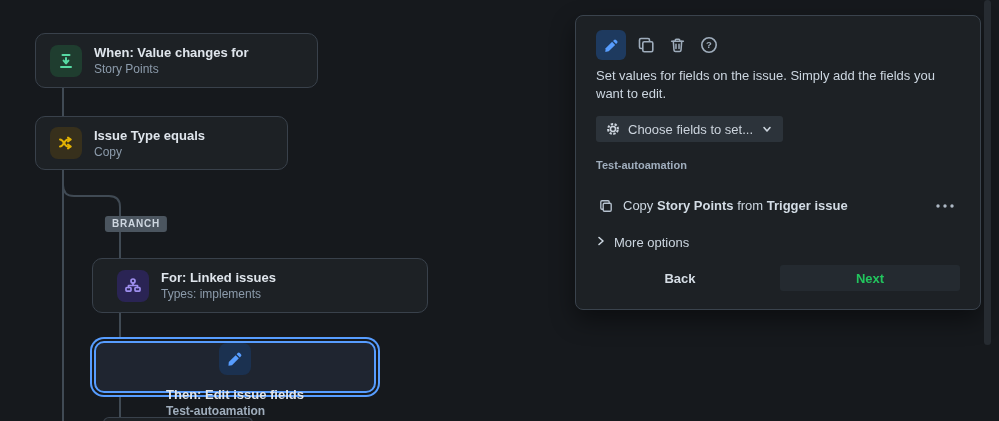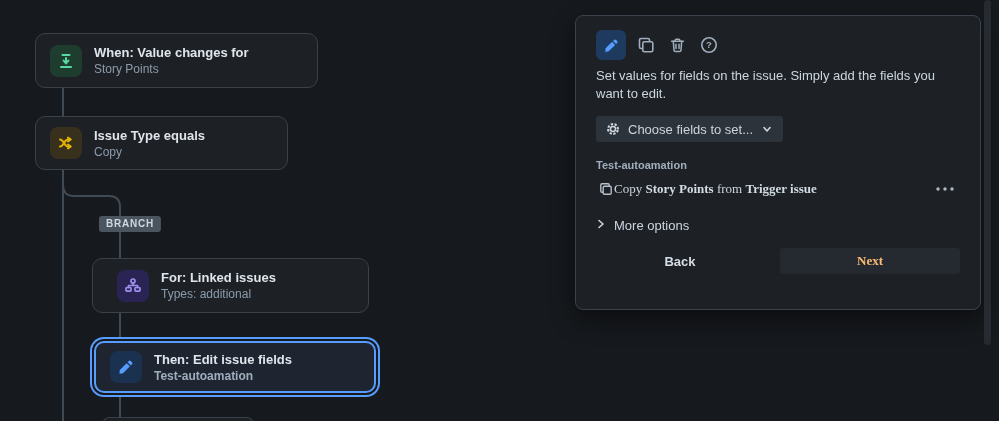--- a/index.html
+++ b/index.html
@@ -26,23 +26,24 @@
   .node-icon.purple{background:#2a2454;}
   .node-icon.blue{background:#1b3150;}
   .node-text{display:flex;flex-direction:column;gap:2px;min-width:0;}
   .node-title{font-size:13px;font-weight:600;color:#dfe5ec;line-height:15px;}
   .node-sub{font-size:12px;color:#8c9bab;line-height:14px;}
   .node-sub.bold{font-weight:700;color:#9fadbc;}
   .node.selected{
     background:#1f2530;
     border:2px solid #579dff;
     box-shadow:0 0 0 2px #16191d, 0 0 0 4px #579dff;
+    flex-direction:column;
   }
   .branch-badge{
-    position:absolute;left:130px;top:216px;transform:translateX(-50%);
+    position:absolute;left:136px;top:216px;transform:translateX(-50%);
     background:#4b555f;color:#ced7e0;font-size:10px;font-weight:700;
     letter-spacing:.8px;padding:2px 7px;border-radius:3px;line-height:12px;
   }
   .partial-node{
     position:absolute;left:103px;top:417px;width:150px;height:6px;
     background:#1d2125;border:1px solid #39414b;border-bottom:none;
     border-radius:8px 8px 0 0;box-sizing:border-box;cursor:pointer;
   }
   .page-scrollbar{
     position:absolute;left:984px;top:0;width:7px;height:345px;
@@ -68,35 +69,35 @@
   .panel-desc{margin-top:7px;line-height:18px;color:#ccd6e0;}
   .panel-desc2{margin-top:8px;line-height:18px;color:#ccd6e0;width:352px;}
   .link{color:#579dff;text-decoration:underline;cursor:pointer;}
   .choose-btn{
     margin-top:13px;display:inline-flex;align-items:center;gap:8px;
     background:#2c333a;border:none;border-radius:3px;height:26px;
     padding:0 10px;color:#ccd4dd;font-size:13px;font-weight:500;
     font-family:"Liberation Sans", sans-serif;cursor:pointer;
   }
   .rule-label{margin-top:17px;font-size:11px;font-weight:700;color:#a0aebd;}
-  .action-row{margin-top:9px;display:flex;align-items:center;padding-left:2px;cursor:pointer;font-family:Liberation Serif, serif;}
+  .action-row{margin-top:26px;display:flex;align-items:center;gap:9px;padding-left:2px;cursor:pointer;}
   .action-text{flex:1;color:#ccd6e0;line-height:17px;}
   .action-text b{font-weight:700;color:#d3dce5;}
   .ellipsis-btn{background:none;border:none;padding:2px 4px;cursor:pointer;display:flex;align-items:center;}
   .more-row{margin-top:21px;display:flex;align-items:flex-start;gap:8px;cursor:pointer;color:#ccd6e0;}
   .panel-footer{margin-top:15px;display:flex;align-items:center;gap:16px;justify-content:flex-end;}
   .half{flex:1;display:flex;align-items:center;justify-content:center;}
   .back-btn{
     background:none;border:none;color:#d5dde5;font-size:13px;font-weight:600;
     font-family:"Liberation Sans", sans-serif;cursor:pointer;padding:4px 10px;
   }
   .next-btn{
     flex:1;height:26px;background:#242a30;border:none;border-radius:3px;
-    color:#fdba74;font-size:13px;font-weight:600;
-    font-family:Liberation Serif, serif;cursor:not-allowed;
+    color:#22c55e;font-size:13px;font-weight:600;
+    font-family:Liberation Sans, sans-serif;cursor:not-allowed;
   }
 </style>
 </head>
 <body>
 
 <svg class="connectors" width="500" height="421">
   <g stroke="#404a54" stroke-width="2" fill="none">
     <path d="M63 88 V116"></path>
     <path d="M63 170 V421"></path>
     <path d="M63 176 V185 Q63 196 74 196 H109 Q120 196 120 207 V258"></path>
@@ -130,32 +131,32 @@
     </svg>
   </div>
   <div class="node-text">
     <div class="node-title">Issue Type equals</div>
     <div class="node-sub">Copy</div>
   </div>
 </div>
 
 <div class="branch-badge">BRANCH</div>
 
-<div class="node" style="left:92px;top:258px;width:277px;height:55px;padding-left:24px;">
+<div class="node" style="left:92px;top:258px;width:336px;height:55px;padding-left:24px;">
   <div class="node-icon purple">
     <svg width="20" height="20" viewBox="0 0 20 20" fill="none" stroke="#9f8fef" stroke-width="1.7" stroke-linecap="round">
       <circle cx="10" cy="5" r="2"></circle>
       <path d="M10 7 V9.5 M5.5 9.5 H14.5 M5.5 9.5 V11.5 M14.5 9.5 V11.5"></path>
       <rect x="3" y="11.5" width="5" height="3.6" rx="0.8"></rect>
       <rect x="12" y="11.5" width="5" height="3.6" rx="0.8"></rect>
     </svg>
   </div>
   <div class="node-text">
     <div class="node-title">For: Linked issues</div>
-    <div class="node-sub">Types: additional</div>
+    <div class="node-sub">Types: implements</div>
   </div>
 </div>
 
 <div class="node selected" style="left:94px;top:341px;width:282px;height:52px;">
   <div class="node-icon blue">
     <svg width="18" height="18" viewBox="0 0 20 20" fill="#579dff">
       <path d="M13 3.4 a1.6 1.6 0 0 1 2.3 0 l1.3 1.3 a1.6 1.6 0 0 1 0 2.3 l-1.2 1.2 -3.6 -3.6 z"></path>
       <path d="M10.7 5.7 l3.6 3.6 -7.6 7.6 -4 .6 .4 -4.2 z"></path>
     </svg>
   </div>

